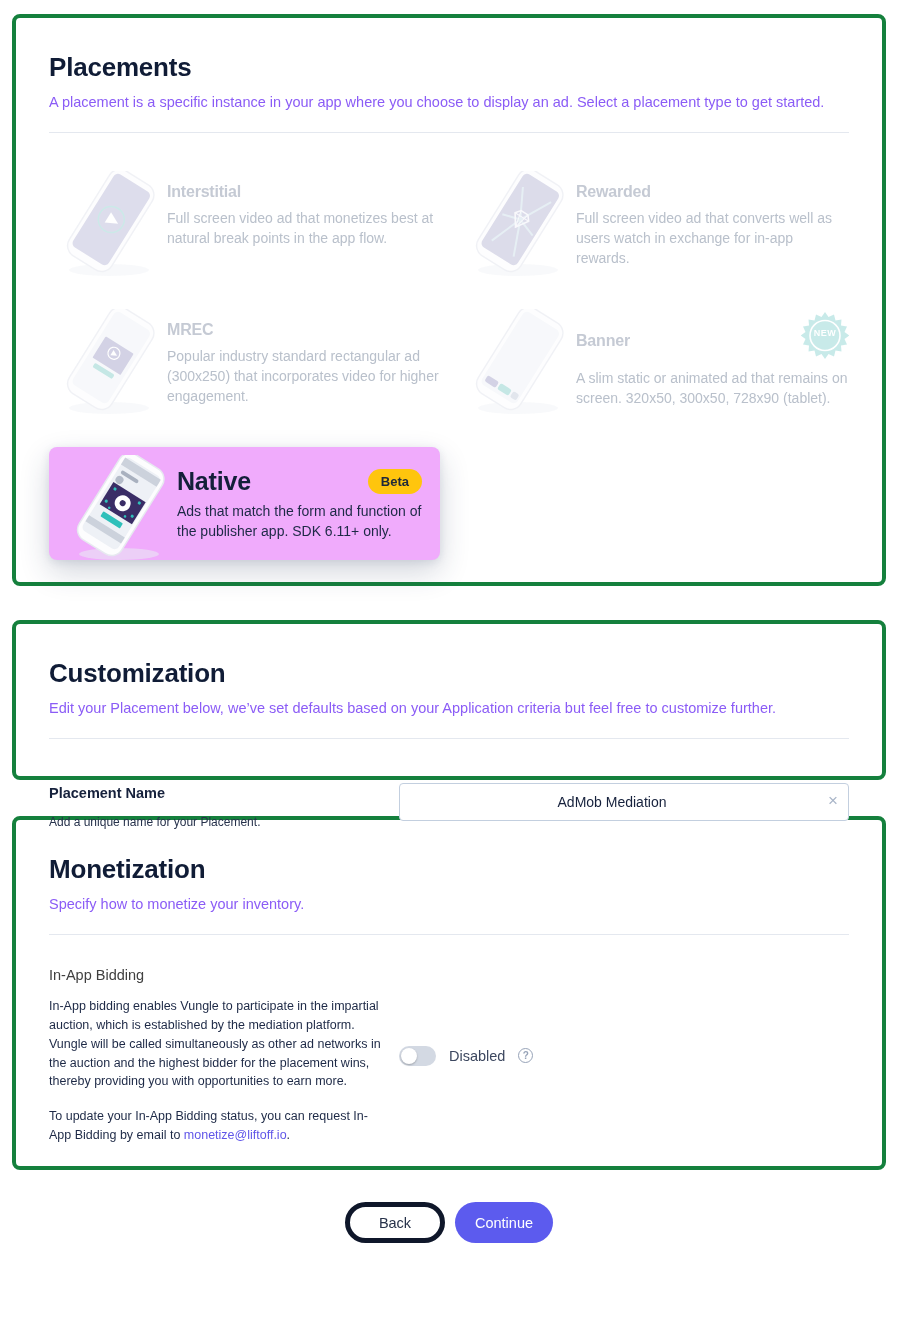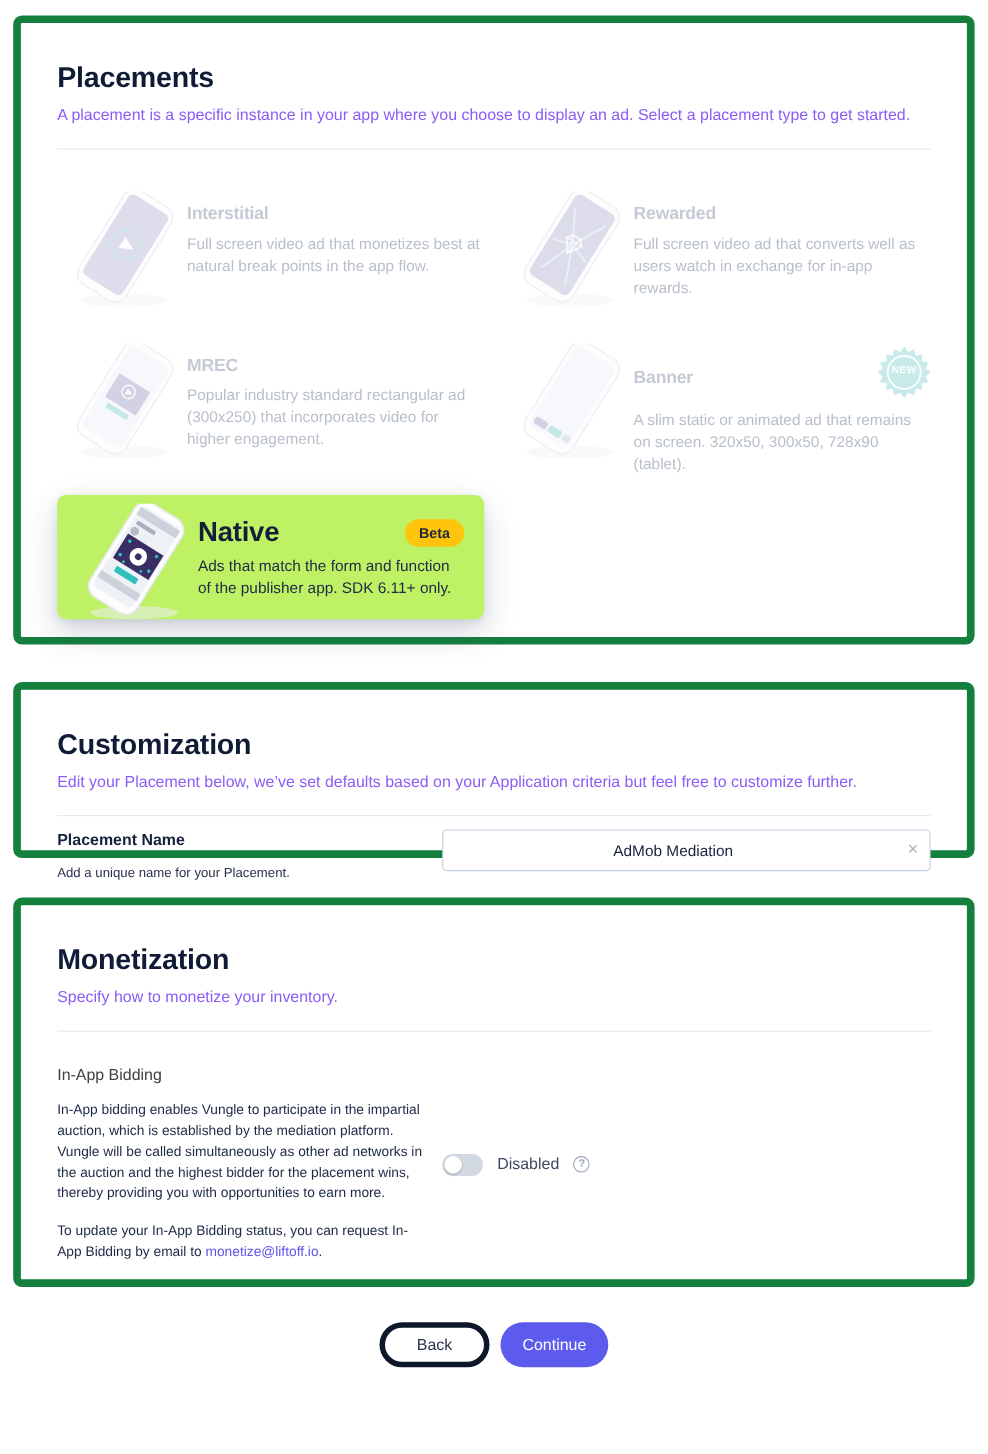--- a/index.html
+++ b/index.html
@@ -3,21 +3,21 @@
 <meta charset="utf-8">
 <style>
   * { box-sizing: border-box; }
   html,body { margin:0; padding:0; background:#ffffff; }
   body {
     width:898px; min-height:1322px;
     font-family:"Liberation Sans", sans-serif;
     color:#1d2946;
   }
   .card {
-    border:7px solid #15803d; border-radius:8px; background:#fff;
+    border:4px solid #15803d; border-radius:8px; background:#fff;
     margin:0 12px; padding:34px 33px 0;
   }
   #card-placements { margin-top:14px; height:572px; }
   #card-customization { margin-top:34px; height:160px; }
   #card-monetization { margin-top:36px; height:354px; }
 
   .section-title {
     font-size:26px; font-weight:bold; color:#101c36;
     margin:0 0 9px; letter-spacing:-0.2px;
   }
@@ -28,39 +28,39 @@
   .ptypes { display:grid; grid-template-columns:1fr 1fr; column-gap:18px; row-gap:12px; margin-top:38px; }
   .ptype { display:flex; align-items:flex-start; min-height:126px; }
   .phone { width:118px; height:106px; flex:none; }
   .phone.dim { opacity:.6; }
   .ptext { padding-top:12px; flex:1; min-width:0; }
   .ptitle-row { display:flex; align-items:center; }
   .ptitle { font-size:16px; font-weight:bold; color:#c5cad4; letter-spacing:-0.2px; }
   .pdesc { font-size:14px; line-height:1.42; color:#b9c0cb; max-width:330px; margin:8px 0 0; }
 
   .ptype.selected {
-    background:#bef264; border-radius:8px; min-height:0; height:113px;
+    background:#f0abfc; border-radius:8px; min-height:0; height:113px;
     box-shadow:0 12px 30px rgba(34,48,86,.20), 0 2px 8px rgba(34,48,86,.10);
     padding:8px 18px 10px 10px;
   }
   .ptype.selected .ptitle { color:#131f3a; font-size:25px; }
   .ptype.selected .pdesc { color:#1d2946; max-width:262px; margin-top:6px; }
 
   .badge-beta {
     margin-left:auto; background:#ffc50d; color:#20293a;
     font-size:13px; font-weight:bold; padding:5px 13px; border-radius:14px;
   }
   .badge-new { margin-left:auto; width:48px; height:50px; position:relative; margin-top:-10px; opacity:.85; }
   .badge-new .new-label {
     position:absolute; left:0; top:17px; width:48px; text-align:center;
     font-size:9px; font-weight:bold; color:#ffffff; letter-spacing:.5px;
   }
 
   
-  .field-row { display:flex; margin-top:12px; }
+  .field-row { display:flex; margin-top:44px; }
   .field-left { width:350px; flex:none; }
   .field-label { font-size:14.5px; font-weight:bold; color:#16213c; margin:2px 0 14px; }
   .field-help { font-size:12px; color:#27324c; margin:0; }
   .input-wrap { flex:1; position:relative; }
   .text-input {
     width:100%; height:38px; border:1px solid #c3cfdf; border-radius:4px;
     font-size:14px; color:#16213c; padding:0 36px 0 12px;
     font-family:"Liberation Sans", sans-serif; outline:none; background:#fff;text-align:center;
   }
   .clear-icon {

